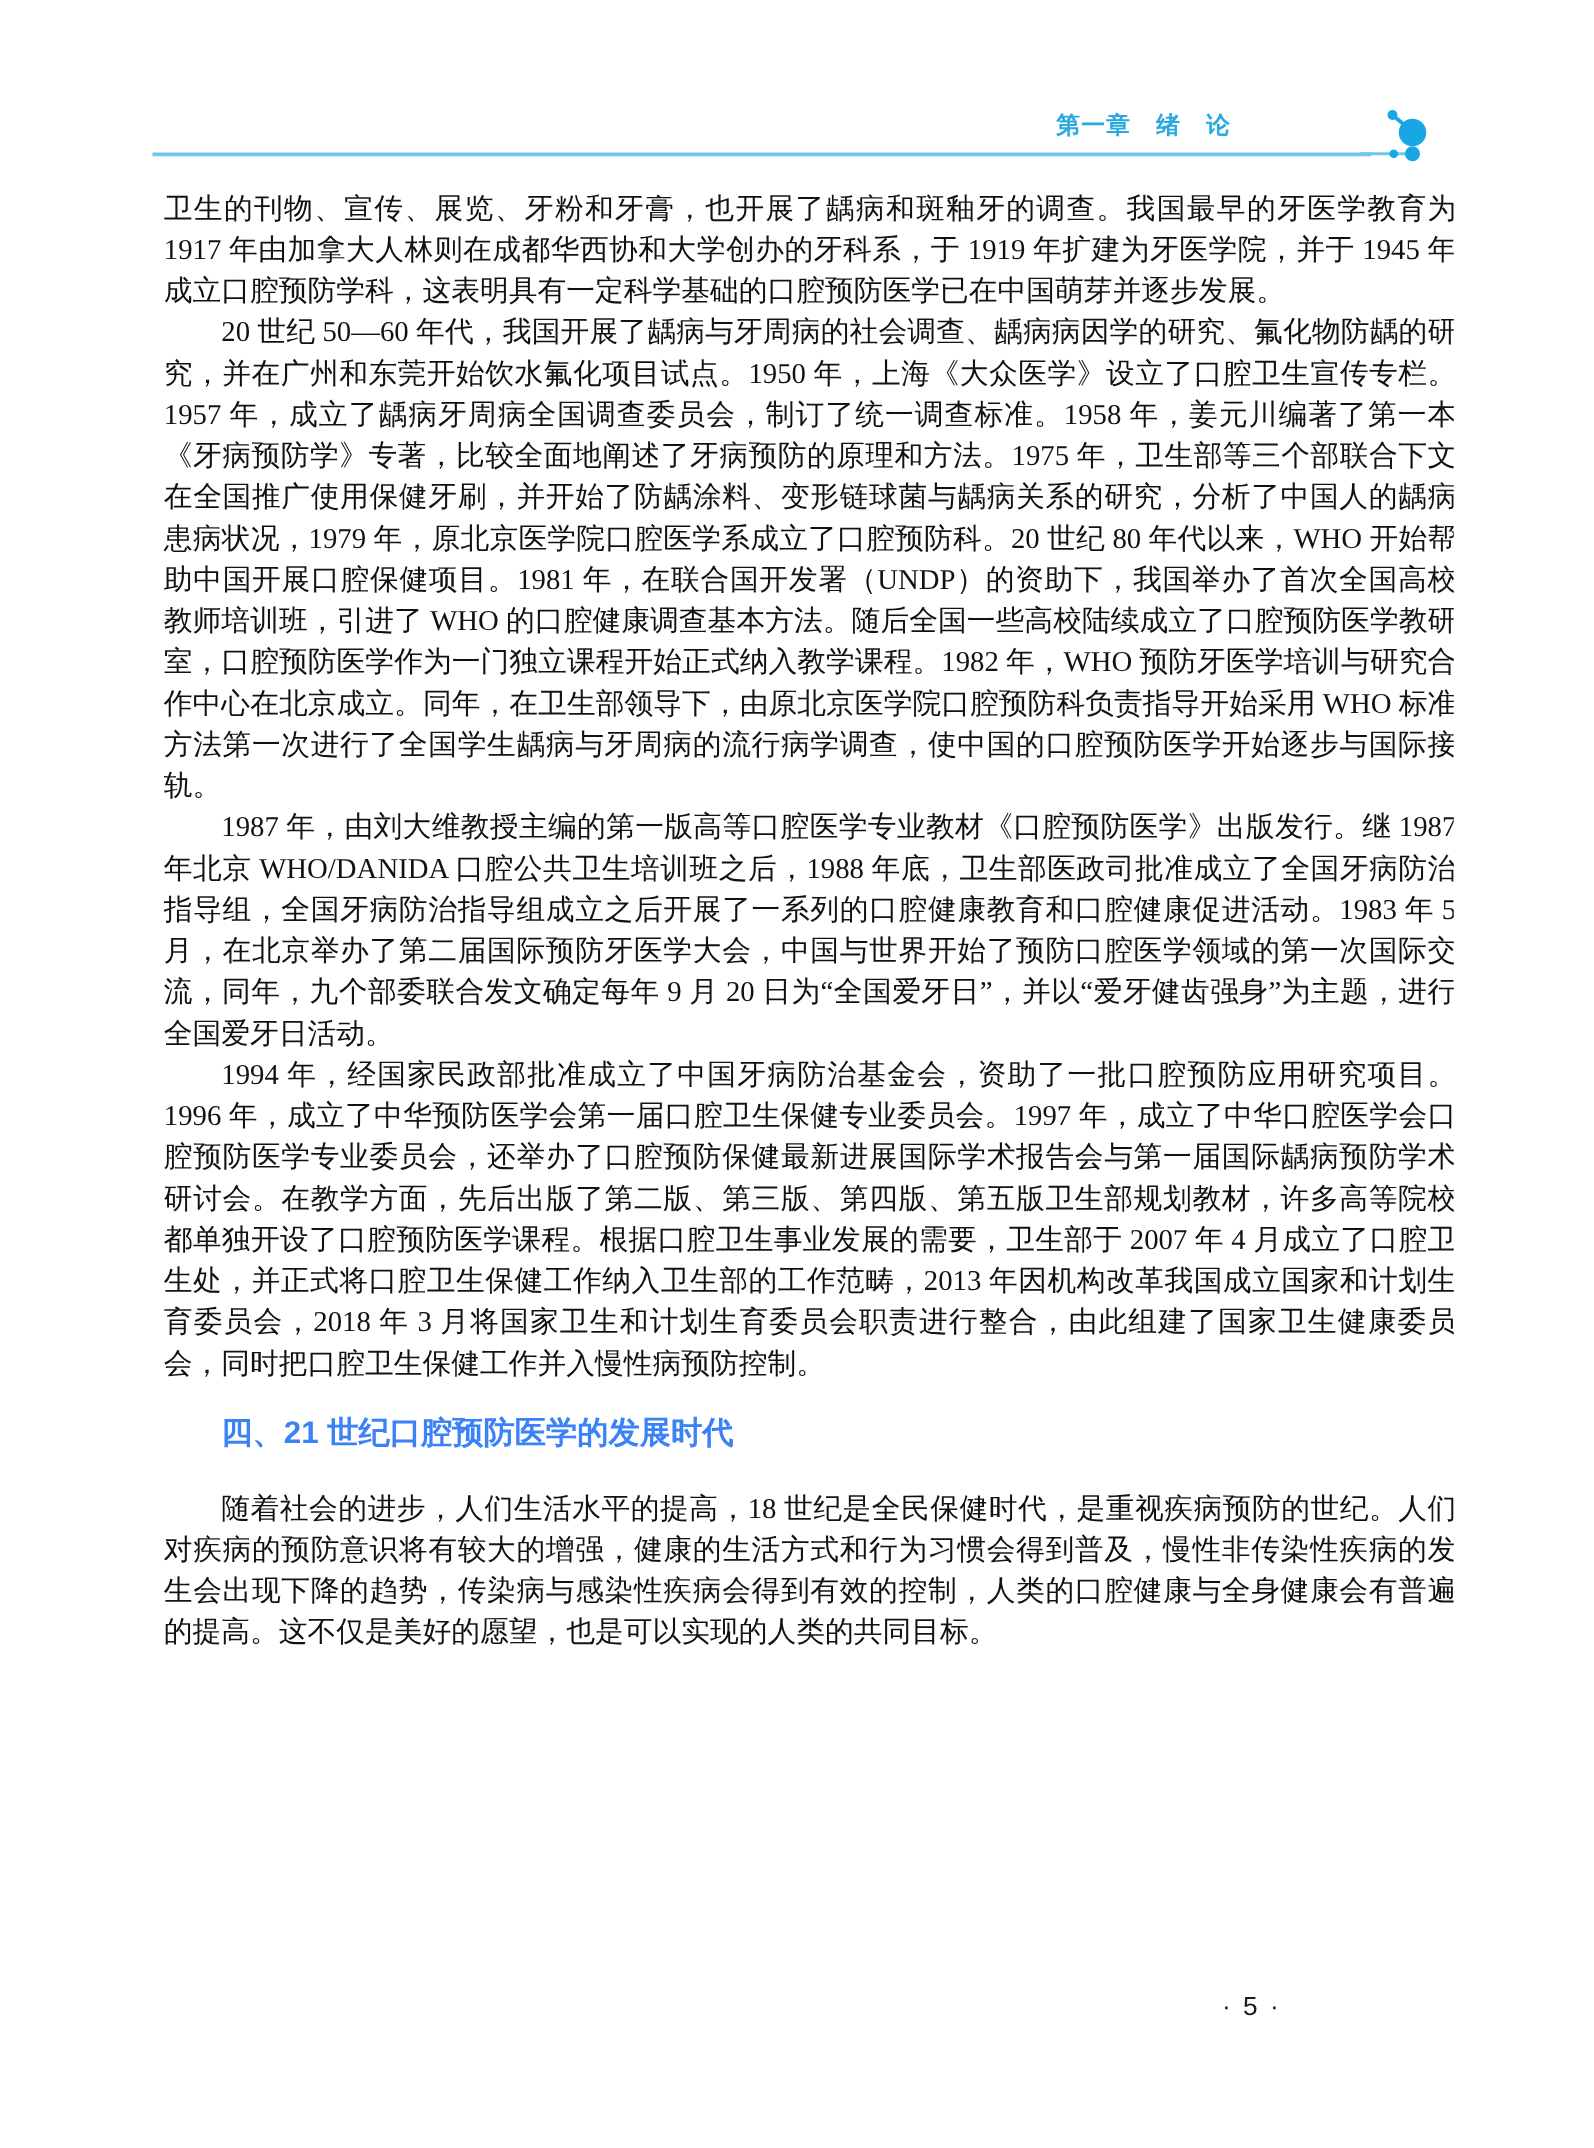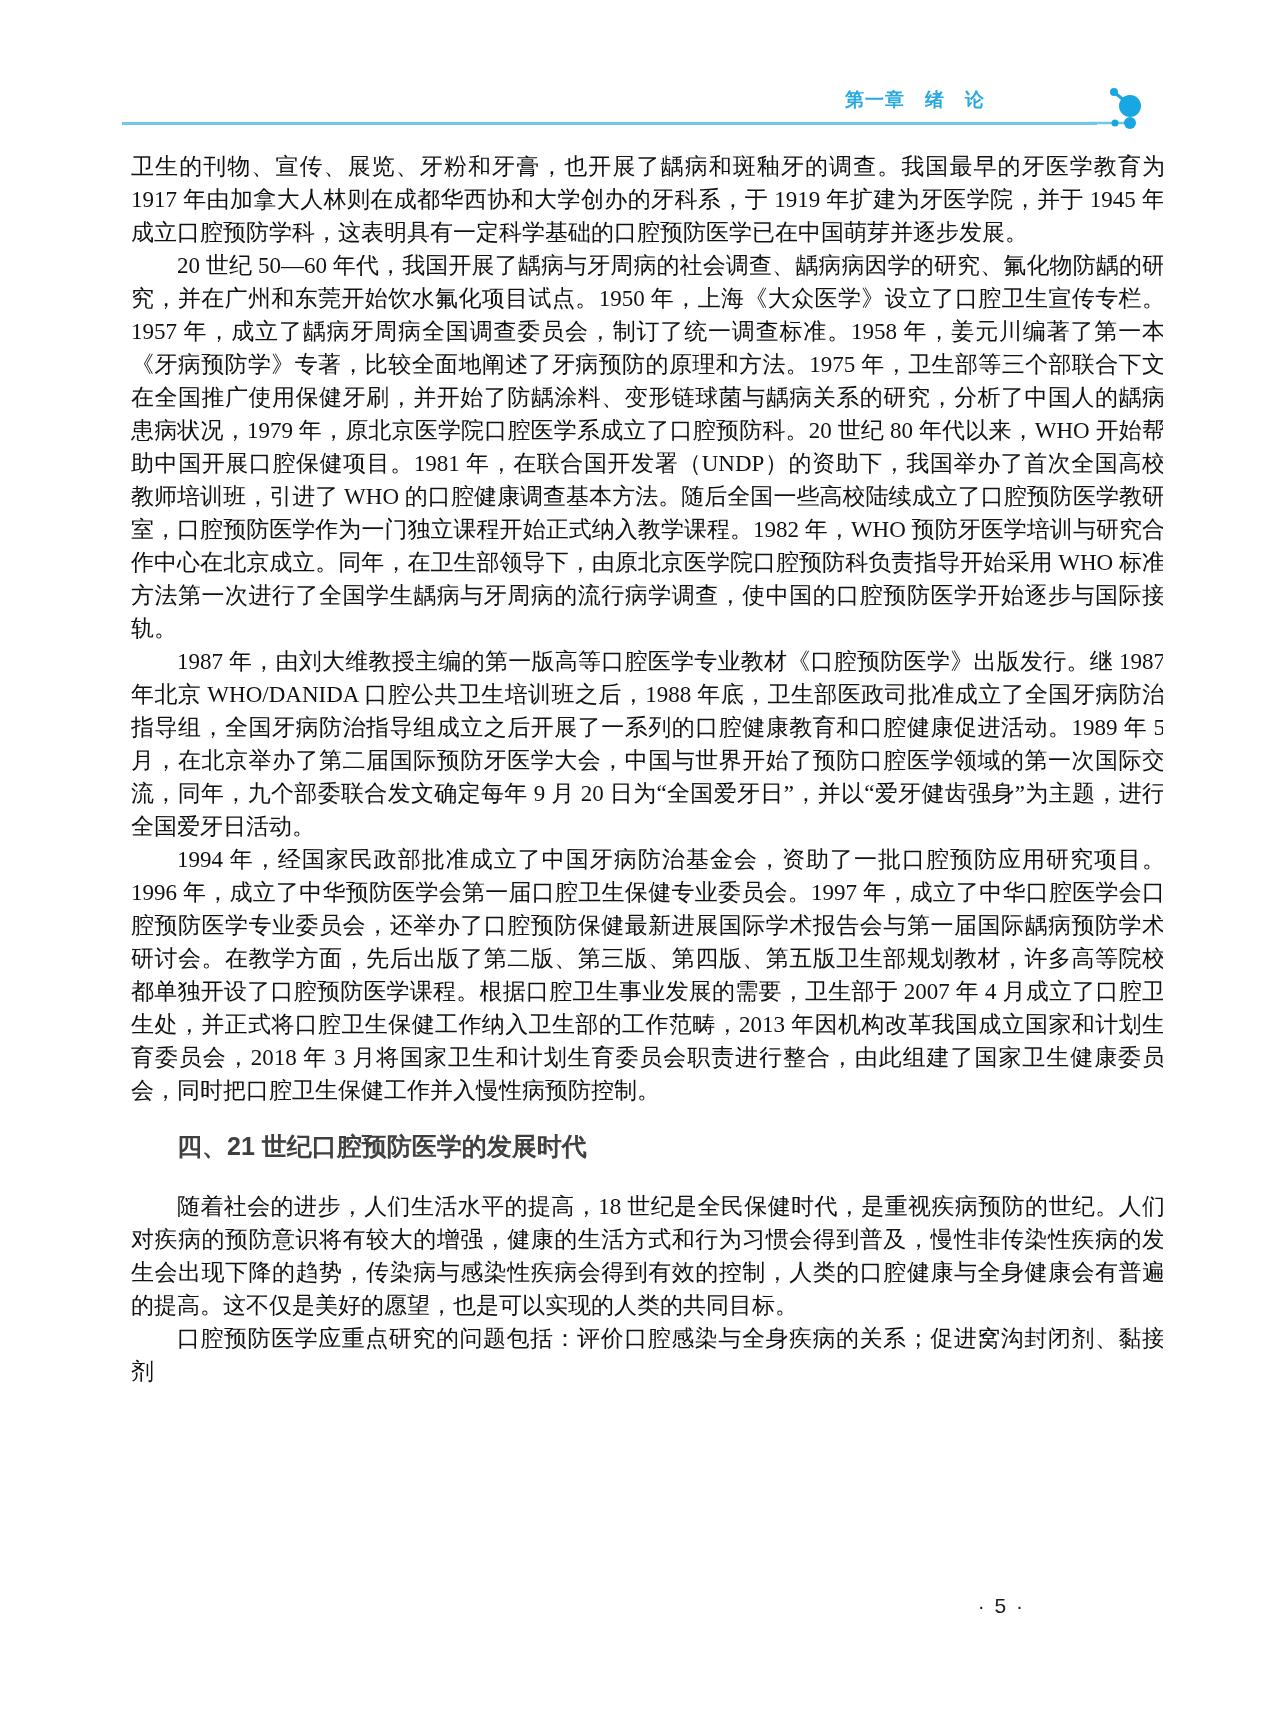--- a/index.html
+++ b/index.html
@@ -52,21 +52,21 @@
     text-indent: 2em;
   }
   .text-column p.no-indent { text-indent: 0; }
   .section-heading {
     margin: 21px 0 26px 0;
     padding-left: 46px;
     font-family: "Liberation Sans", "DejaVu Sans", sans-serif;
     font-size: 25px;
     line-height: 36px;
     font-weight: bold;
-    color: #404040;
+    color: #3b82f6;
   }
   
   .page-number {
     position: absolute;
     top: 1594px;
     right: 138px;
     font-family: "Liberation Sans", "DejaVu Sans", sans-serif;
     font-size: 21px;
     color: #1a1a1a;
     letter-spacing: 2px;
@@ -86,24 +86,23 @@
     <line x1="26" y1="24" x2="38" y2="34" stroke="#18a7e2" stroke-width="3"></line>
     <circle cx="26" cy="24" r="4" fill="#18a7e2"></circle>
     <circle cx="42" cy="38" r="11" fill="#18a7e2"></circle>
     <circle cx="42" cy="55" r="6" fill="#18a7e2"></circle>
     <circle cx="27" cy="55" r="3.5" fill="#18a7e2"></circle>
   </svg>
 
   <div class="text-column">
     <p class="no-indent">卫生的刊物、宣传、展览、牙粉和牙膏，也开展了龋病和斑釉牙的调查。我国最早的牙医学教育为 1917 年由加拿大人林则在成都华西协和大学创办的牙科系，于 1919 年扩建为牙医学院，并于 1945 年成立口腔预防学科，这表明具有一定科学基础的口腔预防医学已在中国萌芽并逐步发展。</p>
     <p>20 世纪 50—60 年代，我国开展了龋病与牙周病的社会调查、龋病病因学的研究、氟化物防龋的研究，并在广州和东莞开始饮水氟化项目试点。1950 年，上海《大众医学》设立了口腔卫生宣传专栏。1957 年，成立了龋病牙周病全国调查委员会，制订了统一调查标准。1958 年，姜元川编著了第一本《牙病预防学》专著，比较全面地阐述了牙病预防的原理和方法。1975 年，卫生部等三个部联合下文在全国推广使用保健牙刷，并开始了防龋涂料、变形链球菌与龋病关系的研究，分析了中国人的龋病患病状况，1979 年，原北京医学院口腔医学系成立了口腔预防科。20 世纪 80 年代以来，WHO 开始帮助中国开展口腔保健项目。1981 年，在联合国开发署（UNDP）的资助下，我国举办了首次全国高校教师培训班，引进了 WHO 的口腔健康调查基本方法。随后全国一些高校陆续成立了口腔预防医学教研室，口腔预防医学作为一门独立课程开始正式纳入教学课程。1982 年，WHO 预防牙医学培训与研究合作中心在北京成立。同年，在卫生部领导下，由原北京医学院口腔预防科负责指导开始采用 WHO 标准方法第一次进行了全国学生龋病与牙周病的流行病学调查，使中国的口腔预防医学开始逐步与国际接轨。</p>
-    <p>1987 年，由刘大维教授主编的第一版高等口腔医学专业教材《口腔预防医学》出版发行。继 1987 年北京 WHO/DANIDA 口腔公共卫生培训班之后，1988 年底，卫生部医政司批准成立了全国牙病防治指导组，全国牙病防治指导组成立之后开展了一系列的口腔健康教育和口腔健康促进活动。1989 年 5 月，在北京举办了第二届国际预防牙医学大会，中国与世界开始了预防口腔医学领域的第一次国际交流，同年，九个部委联合发文确定每年 9 月 20 日为“全国爱牙日”，并以“爱牙健齿强身”为主题，进行全国爱牙日活动。</p>
+    <p>1987 年，由刘大维教授主编的第一版高等口腔医学专业教材《口腔预防医学》出版发行。继 1987 年北京 WHO/DANIDA 口腔公共卫生培训班之后，1988 年底，卫生部医政司批准成立了全国牙病防治指导组，全国牙病防治指导组成立之后开展了一系列的口腔健康教育和口腔健康促进活动。1983 年 5 月，在北京举办了第二届国际预防牙医学大会，中国与世界开始了预防口腔医学领域的第一次国际交流，同年，九个部委联合发文确定每年 9 月 20 日为“全国爱牙日”，并以“爱牙健齿强身”为主题，进行全国爱牙日活动。</p>
     <p>1994 年，经国家民政部批准成立了中国牙病防治基金会，资助了一批口腔预防应用研究项目。1996 年，成立了中华预防医学会第一届口腔卫生保健专业委员会。1997 年，成立了中华口腔医学会口腔预防医学专业委员会，还举办了口腔预防保健最新进展国际学术报告会与第一届国际龋病预防学术研讨会。在教学方面，先后出版了第二版、第三版、第四版、第五版卫生部规划教材，许多高等院校都单独开设了口腔预防医学课程。根据口腔卫生事业发展的需要，卫生部于 2007 年 4 月成立了口腔卫生处，并正式将口腔卫生保健工作纳入卫生部的工作范畴，2013 年因机构改革我国成立国家和计划生育委员会，2018 年 3 月将国家卫生和计划生育委员会职责进行整合，由此组建了国家卫生健康委员会，同时把口腔卫生保健工作并入慢性病预防控制。</p>
 
     <div class="section-heading">四、21 世纪口腔预防医学的发展时代</div>
 
     <p>随着社会的进步，人们生活水平的提高，18 世纪是全民保健时代，是重视疾病预防的世纪。人们对疾病的预防意识将有较大的增强，健康的生活方式和行为习惯会得到普及，慢性非传染性疾病的发生会出现下降的趋势，传染病与感染性疾病会得到有效的控制，人类的口腔健康与全身健康会有普遍的提高。这不仅是美好的愿望，也是可以实现的人类的共同目标。</p>
-    <p>口腔预防医学应重点研究的问题包括：评价口腔感染与全身疾病的关系；促进窝沟封闭剂、黏接剂</p>
   </div>
 
   <div class="page-number">· 5 ·</div>
 
 </div>
 
 </body></html>

